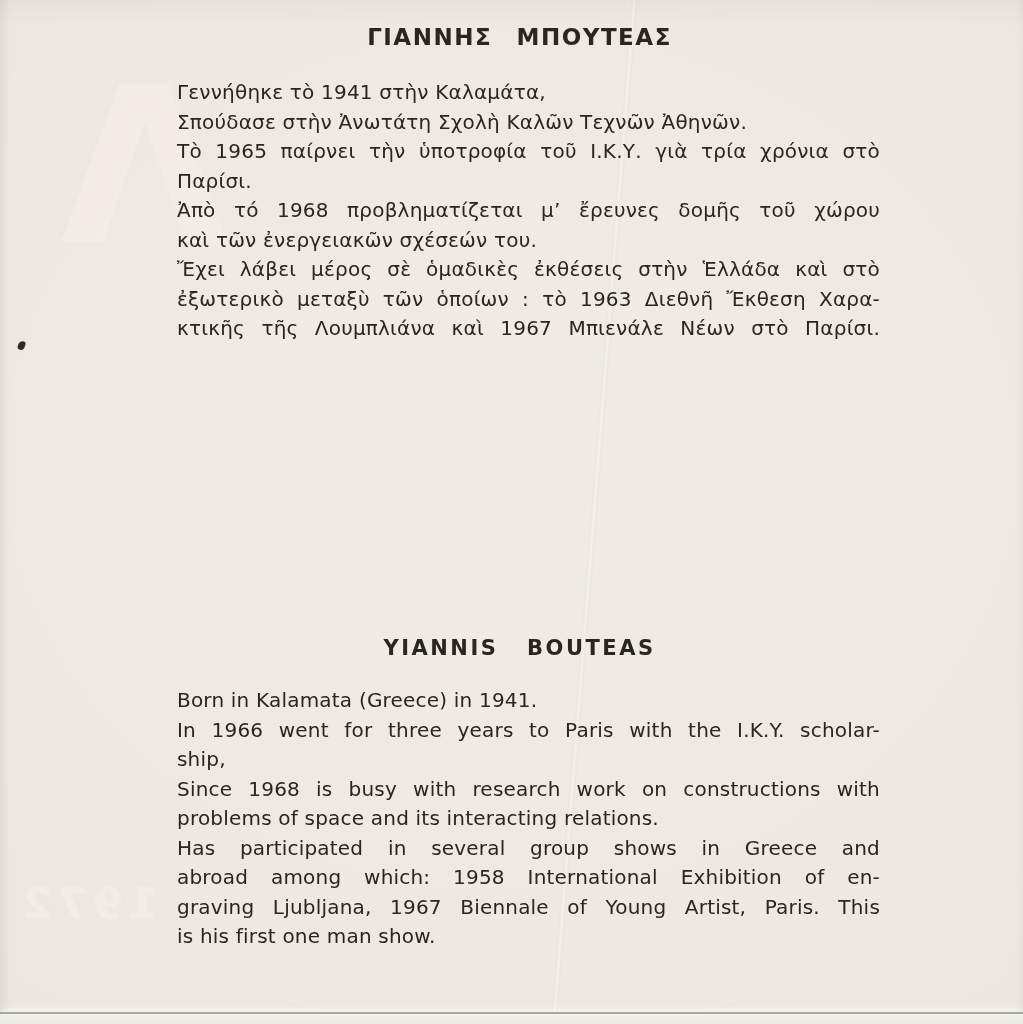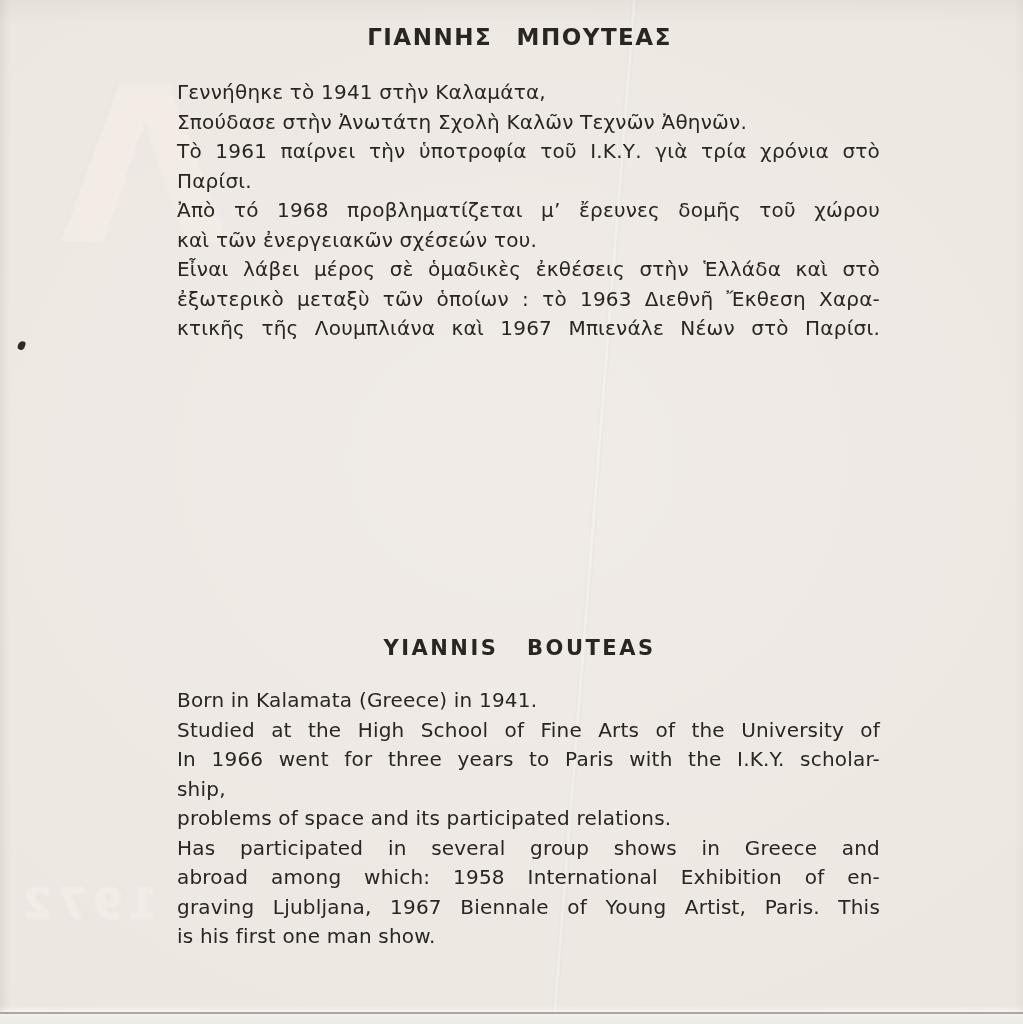--- a/index.html
+++ b/index.html
@@ -89,37 +89,37 @@
 
   <div class="crease"></div>
 
   <div class="speck"></div>
 
   <h1 class="title greek-title">ΓΙΑΝΝΗΣ ΜΠΟΥΤΕΑΣ</h1>
 
   <div class="body-text greek-body">
       <div class="line">Γεννήθηκε τὸ 1941 στὴν Καλαμάτα,</div>
       <div class="line">Σπούδασε στὴν Ἀνωτάτη Σχολὴ Καλῶν Τεχνῶν Ἀθηνῶν.</div>
-      <div class="line j">Τὸ 1961 παίρνει τὴν ὑποτροφία τοῦ Ι.Κ.Υ. γιὰ τρία χρόνια στὸ</div>
+      <div class="line j">Τὸ 1965 παίρνει τὴν ὑποτροφία τοῦ Ι.Κ.Υ. γιὰ τρία χρόνια στὸ</div>
       <div class="line">Παρίσι.</div>
       <div class="line j">Ἀπὸ τό 1968 προβληματίζεται μ’ ἔρευνες δομῆς τοῦ χώρου</div>
       <div class="line">καὶ τῶν ἐνεργειακῶν σχέσεών του.</div>
-      <div class="line j">Εἶναι λάβει μέρος σὲ ὁμαδικὲς ἐκθέσεις στὴν Ἑλλάδα καὶ στὸ</div>
+      <div class="line j">Ἔχει λάβει μέρος σὲ ὁμαδικὲς ἐκθέσεις στὴν Ἑλλάδα καὶ στὸ</div>
       <div class="line j">ἐξωτερικὸ μεταξὺ τῶν ὁποίων : τὸ 1963 Διεθνῆ Ἔκθεση Χαρα-</div>
       <div class="line j">κτικῆς τῆς Λουμπλιάνα καὶ 1967 Μπιενάλε Νέων στὸ Παρίσι.</div>
     </div>
 
   <h2 class="title english-title">YIANNIS BOUTEAS</h2>
 
   <div class="body-text english-body">
       <div class="line">Born in Kalamata (Greece) in 1941.</div>
-      <div class="line j">Studied at the High School of Fine Arts of the University of</div>
       <div class="line j">In 1966 went for three years to Paris with the I.K.Y. scholar-</div>
       <div class="line">ship,</div>
-      <div class="line">problems of space and its participated relations.</div>
+      <div class="line j">Since 1968 is busy with research work on constructions with</div>
+      <div class="line">problems of space and its interacting relations.</div>
       <div class="line j">Has participated in several group shows in Greece and</div>
       <div class="line j">abroad among which: 1958 International Exhibition of en-</div>
       <div class="line j">graving Ljubljana, 1967 Biennale of Young Artist, Paris. This</div>
       <div class="line">is his first one man show.</div>
     </div>
 
   <div class="bottom-edge"></div>
 
 </div>
 

